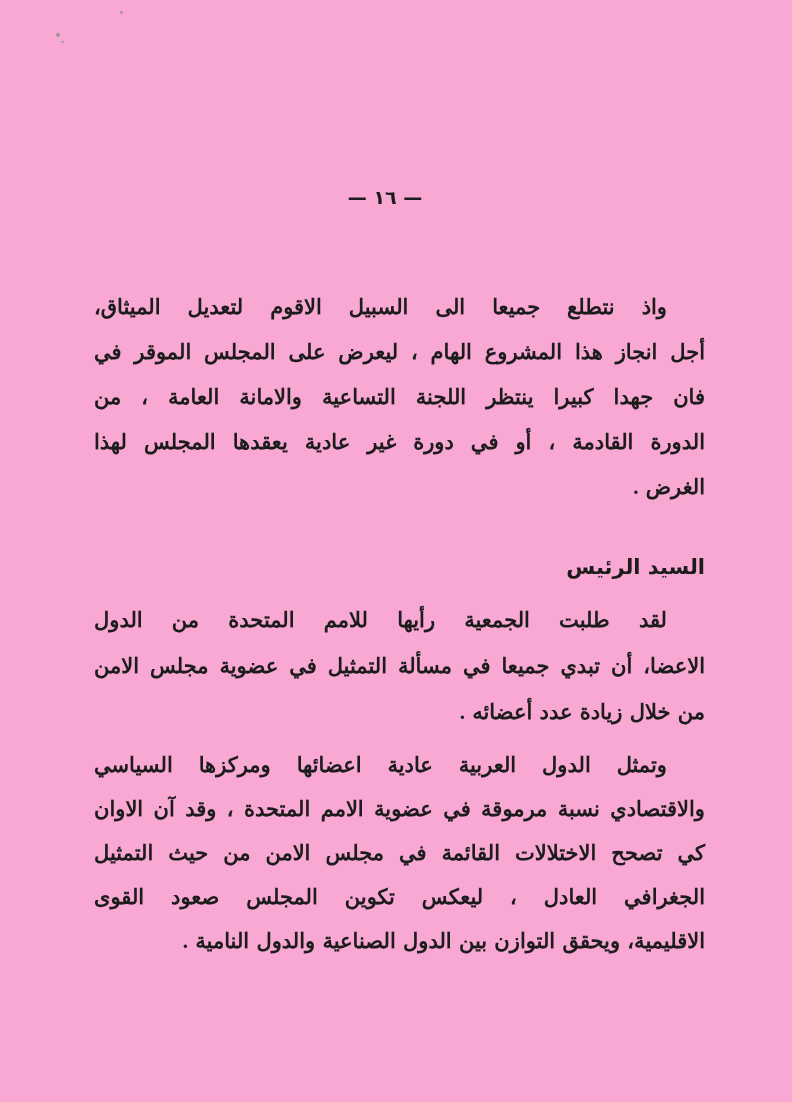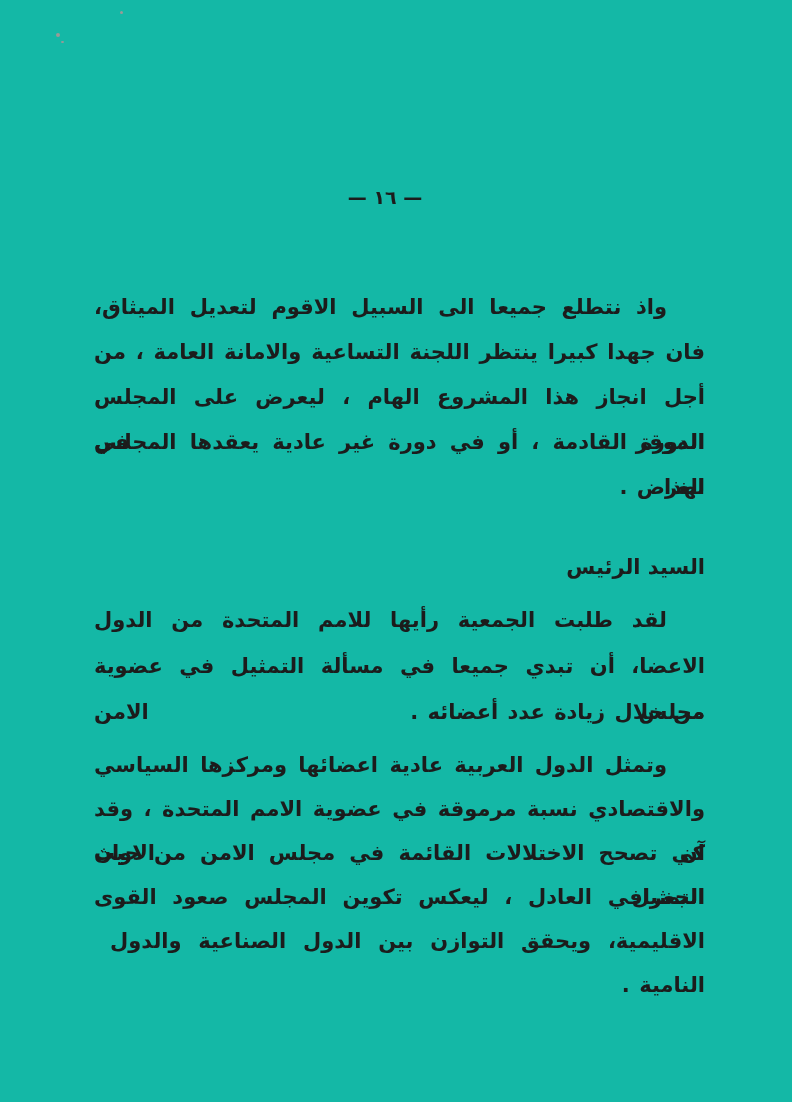--- a/index.html
+++ b/index.html
@@ -7,21 +7,21 @@
   body {
     position: relative;
     background: #fafaf8;
     font-family: "DejaVu Sans", sans-serif;
     color: #1c1c1c;
     overflow: hidden;
   }
   .page {
     position: absolute;
     inset: 0;
-    background: #14b8a6;
+    background: #f9a8d4;
   }
   .page-number {
     position: absolute;
     top: 186px;
     left: 0;
     width: 770px;
     text-align: center;
     font-size: 19px;
     font-weight: 700;
     letter-spacing: 3px;
@@ -41,20 +41,21 @@
   #para2 { top: 597px; }
   #para2 .line { line-height: 46px; height: 46px; }
   #para3 { top: 743px; }
   #para3 .line { line-height: 44px; height: 44px; }
   .line {
     text-align: justify;
     text-align-last: justify;
     -moz-text-align-last: justify;
     text-justify: inter-word;
     word-spacing: 2px;
+    font-family: Liberation Serif, serif;
   }
   .line.first { text-indent: 38px; }
   .line.last {
     text-align-last: right;
     margin-left: 16px;
     -moz-text-align-last: right;
   }
   .speck {
     position: absolute;
     background: #9a9a96;
@@ -66,22 +67,22 @@
 </style>
 </head>
 <body>
 
 <div class="page">
 
   <div class="page-number">— ١٦ —</div>
 
   <div class="text-block" id="para1">
     <div class="line first">واذ نتطلع جميعا الى السبيل الاقوم لتعديل الميثاق،</div>
+    <div class="line">أجل انجاز هذا المشروع الهام ، ليعرض على المجلس الموقر في</div>
     <div class="line">فان جهدا كبيرا ينتظر اللجنة التساعية والامانة العامة ، من</div>
-    <div class="line">أجل انجاز هذا المشروع الهام ، ليعرض على المجلس الموقر في</div>
     <div class="line">الدورة القادمة ، أو في دورة غير عادية يعقدها المجلس لهذا</div>
     <div class="line last">الغرض .</div>
   </div>
 
   <div class="text-block" id="heading">السيد الرئيس</div>
 
   <div class="text-block" id="para2">
     <div class="line first">لقد طلبت الجمعية رأيها للامم المتحدة من الدول</div>
     <div class="line">الاعضا، أن تبدي جميعا في مسألة التمثيل في عضوية مجلس الامن</div>
     <div class="line last">من خلال زيادة عدد أعضائه .</div>

